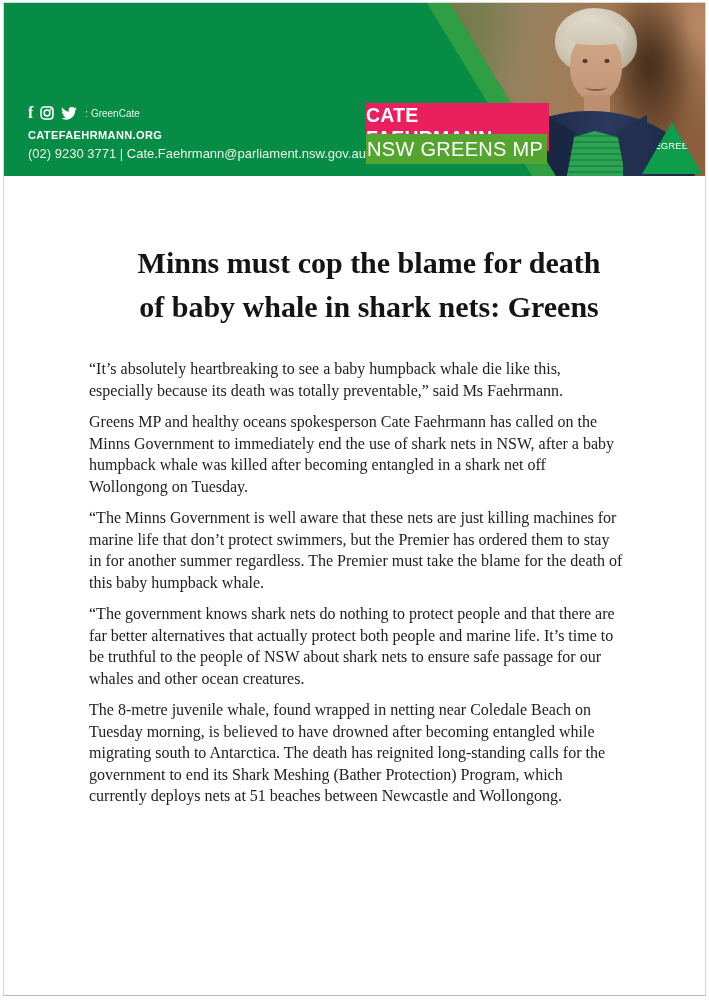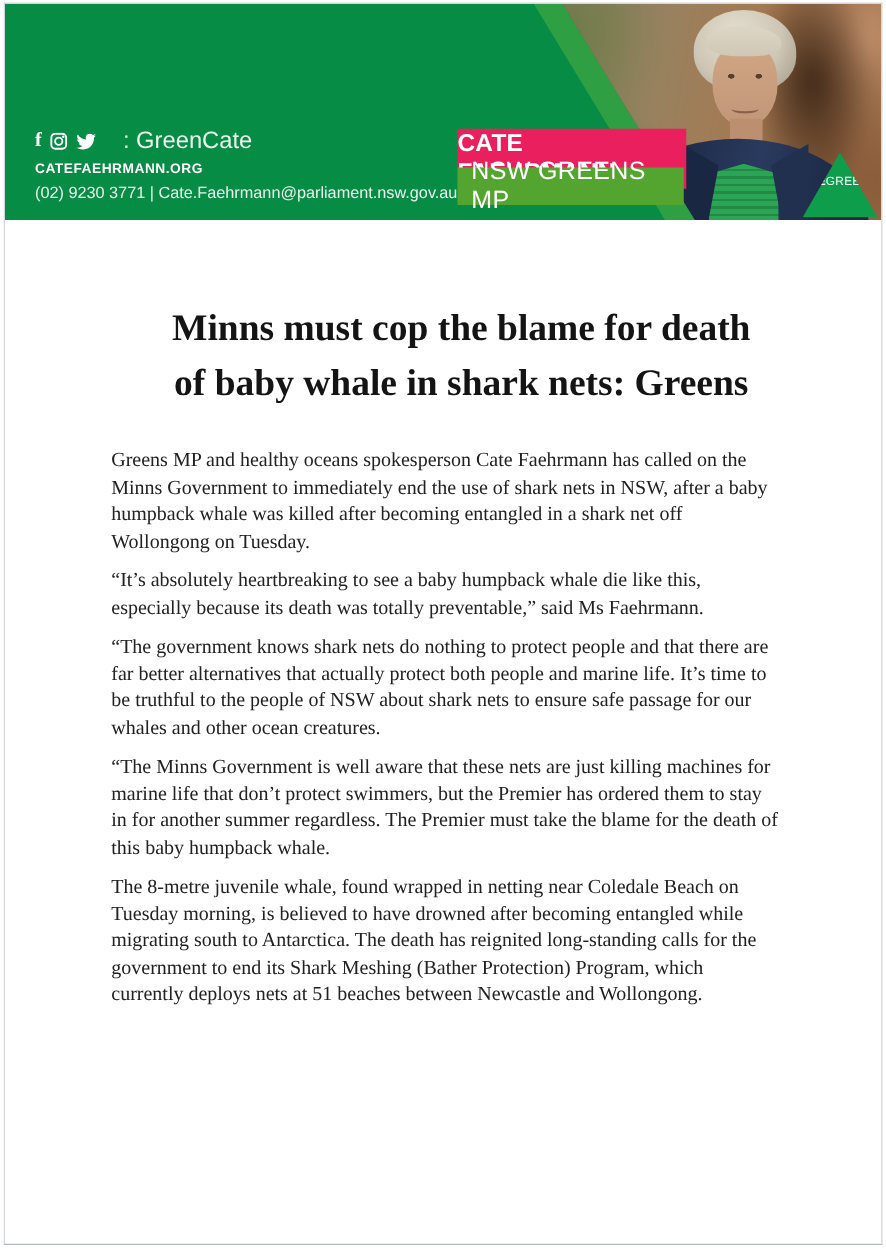--- a/index.html
+++ b/index.html
@@ -72,36 +72,36 @@
   .person-lapel-l { position:absolute; left:118px; top:112px; width:30px; height:62px;
     background:#1a2742; clip-path:polygon(0 0, 100% 28%, 72% 100%, 0 100%); }
   .person-lapel-r { position:absolute; left:190px; top:112px; width:30px; height:62px;
     background:#223050; clip-path:polygon(100% 0, 0 28%, 28% 100%, 100% 100%); }
 
   
   .contact { position:absolute; left:24px; bottom:13px; color:#ffffff; }
   .social-row { display:flex; align-items:center; height:18px; margin-bottom:4px; }
   .social-row .icon { display:inline-flex; align-items:center; justify-content:center; margin-right:7px; }
   .fb-f { font-family:"Liberation Serif", serif; font-weight:bold; font-size:16px; line-height:14px; }
-  .handle { font-size:19px; color:#eaf4ec; margin-left:14px; }
+  .handle { font-size:10px; color:#eaf4ec; margin-left:1px; }
   .website { font-size:11px; font-weight:bold; letter-spacing:.4px; line-height:19px; }
   .phone-line { font-size:13px; color:#e9f3eb; line-height:18px;text-align:center; }
 
   
   .banner-name {
     position:absolute; left:362px; top:100px; width:183px; height:48px; z-index:5;
     background:var(--banner-pink,#E91F5E); color:#fff;
     font-size:19.5px; font-weight:bold; letter-spacing:.2px;
     display:flex; align-items:center; 
   }
   .banner-role {
     position:absolute; left:362px; top:131px; width:181px; height:30px; z-index:5;
     background:var(--banner-green,#54A52F); color:#fff;
     font-size:20px; font-weight:normal; letter-spacing:.3px;
-    display:flex; align-items:center; padding-left:11px;
+    display:flex; align-items:center; padding-left:1px;
   }
 
   
   .tri-logo {
     position:absolute; left:638px; top:119px; width:60px; height:52px; z-index:6;
     background:var(--logo-green,#0E9D4A);
     clip-path:polygon(50% 0, 100% 100%, 0 100%);
     display:flex; flex-direction:row; justify-content:flex-end; align-items:center;
     padding-bottom:4px; color:#fff; text-align:center;
   }
@@ -173,21 +173,21 @@
 
     <div class="tri-logo">
       <div class="l1">THE</div>
       <div class="l2">GREENS</div>
     </div>
   </div>
 
   <div class="article">
     <h1 class="headline">Minns must cop the blame for death of baby whale in shark nets: Greens</h1>
     <div class="body-copy">
+      <p>“It’s absolutely heartbreaking to see a baby humpback whale die like this, especially because its death was totally preventable,” said Ms Faehrmann.</p>
       <p>Greens MP and healthy oceans spokesperson Cate Faehrmann has called on the Minns Government to immediately end the use of shark nets in NSW, after a baby humpback whale was killed after becoming entangled in a shark net off Wollongong on Tuesday.</p>
-      <p>“It’s absolutely heartbreaking to see a baby humpback whale die like this, especially because its death was totally preventable,” said Ms Faehrmann.</p>
+      <p>“The Minns Government is well aware that these nets are just killing machines for marine life that don’t protect swimmers, but the Premier has ordered them to stay in for another summer regardless. The Premier must take the blame for the death of this baby humpback whale.</p>
       <p>“The government knows shark nets do nothing to protect people and that there are far better alternatives that actually protect both people and marine life. It’s time to be truthful to the people of NSW about shark nets to ensure safe passage for our whales and other ocean creatures.</p>
-      <p>“The Minns Government is well aware that these nets are just killing machines for marine life that don’t protect swimmers, but the Premier has ordered them to stay in for another summer regardless. The Premier must take the blame for the death of this baby humpback whale.</p>
       <p>The 8-metre juvenile whale, found wrapped in netting near Coledale Beach on Tuesday morning, is believed to have drowned after becoming entangled while migrating south to Antarctica. The death has reignited long-standing calls for the government to end its Shark Meshing (Bather Protection) Program, which currently deploys nets at 51 beaches between Newcastle and Wollongong.</p>
     </div>
   </div>
 
 </div>
 
 </body></html>

